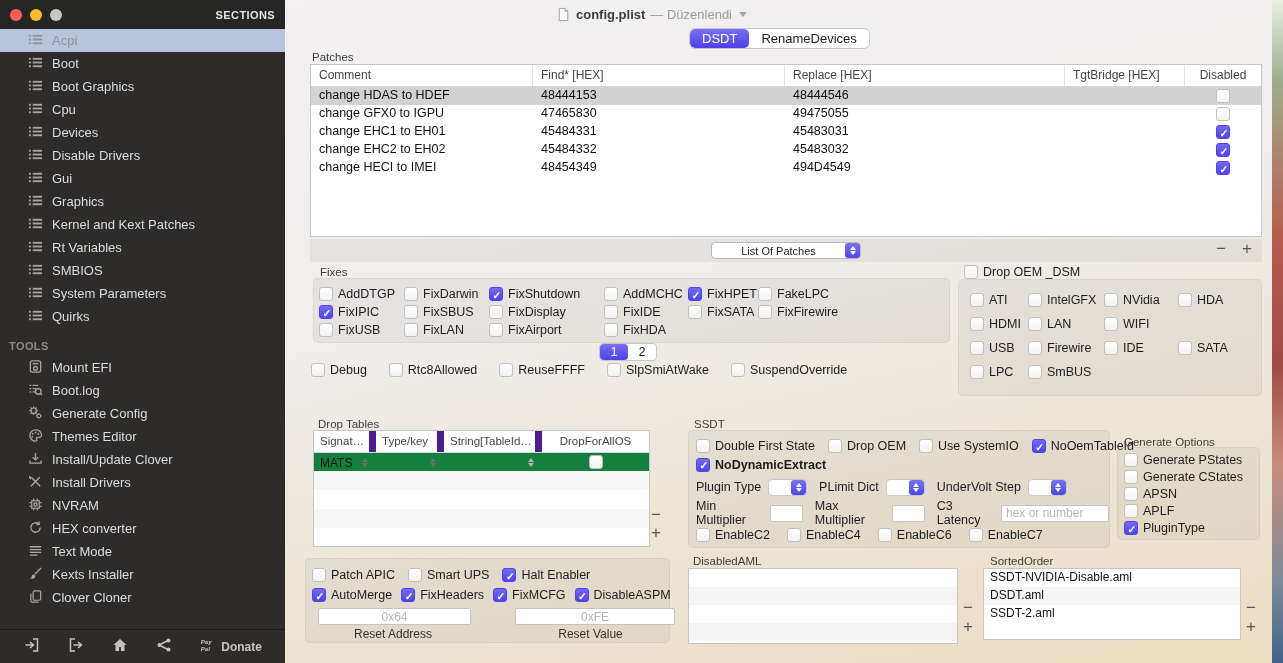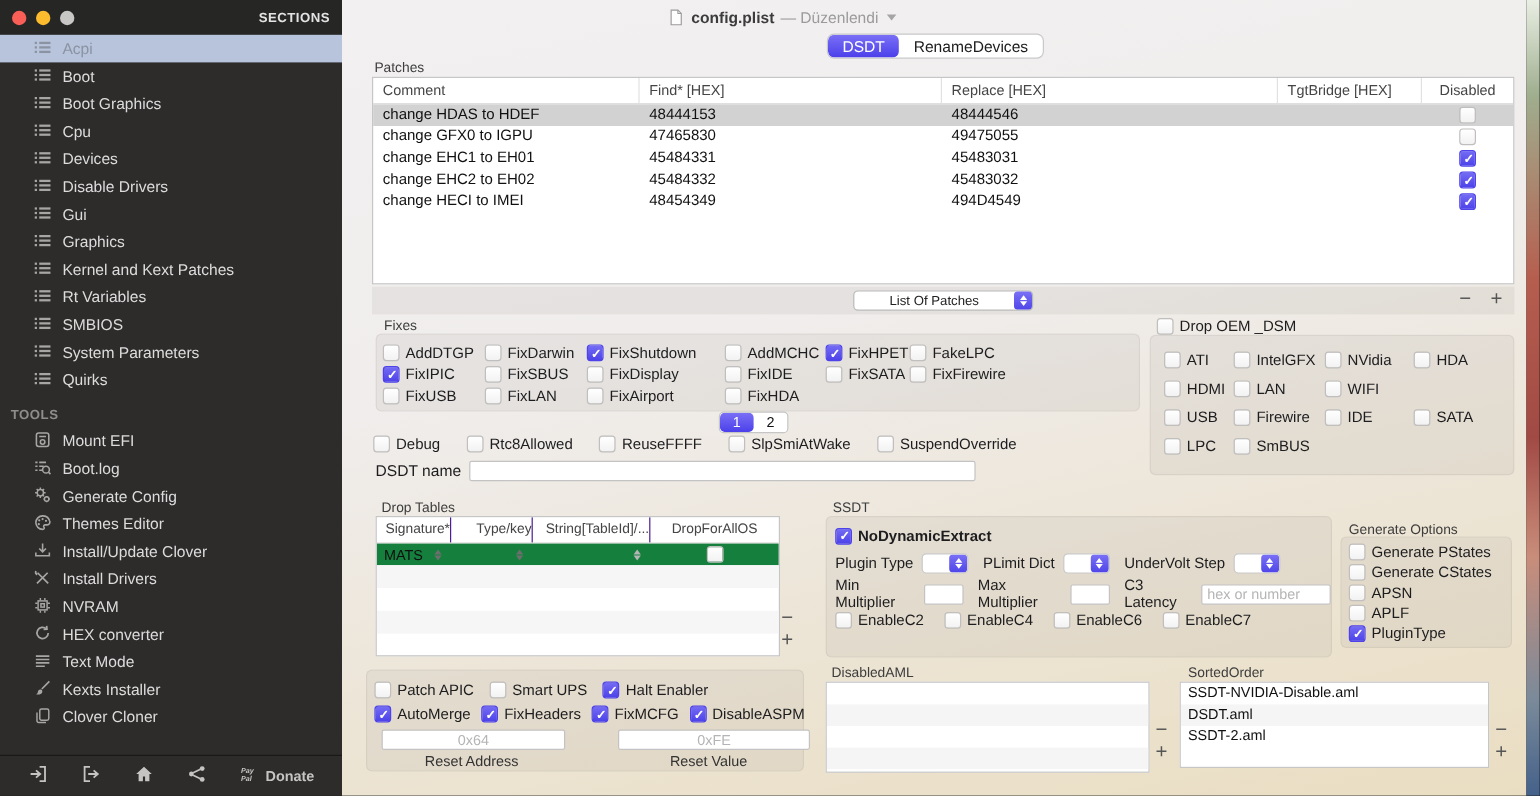--- a/index.html
+++ b/index.html
@@ -98,21 +98,21 @@
 
   .dsdt-row { position:absolute; left:28px; top:384px; display:flex; align-items:center; gap:7px; }
   .dsdt-row input { width:422px; }
 
   .oemrow { display:grid; grid-template-columns:58px 76px 74px 1fr; margin-bottom:10px; }
 
   
   .dtable { position:absolute; left:28px; top:430px; width:337px; height:117px; background:#fff; border:1px solid #c6c6c6; overflow:hidden; }
   .dthead, .dtrow { display:grid; grid-template-columns:62px 68px 98px 1fr; }
   .dthead { height:22px; border-bottom:1px solid #d8d8d8; }
-  .dth { font-size:11.5px; color:#454545; padding:4px 0 0 6px; border-right:1px solid #4c1d95; white-space:nowrap; overflow:hidden; text-overflow:ellipsis;text-align:right; }
+  .dth { font-size:11.5px; color:#454545; padding:4px 0 0 6px; border-right:7px solid #4c1d95; white-space:nowrap; overflow:hidden; text-overflow:ellipsis; }
   .dth:last-child { border-right:none; text-align:center; padding-left:0; }
   .dtrow { height:18px; background:#15803d; }
   .dtc { font-size:12px; color:#101010; padding:1px 2px 0 6px; display:flex; align-items:center; gap:4px; }
   .dtc.cbc { justify-content:center; padding:0; }
   .spin { display:inline-flex; flex-direction:column; gap:1px; margin-left:auto; margin-right:6px; }
   .spin .up { width:0;height:0;border-left:3px solid transparent;border-right:3px solid transparent;border-bottom:4px solid #6e6e6e; }
   .spin .dn { width:0;height:0;border-left:3px solid transparent;border-right:3px solid transparent;border-top:4px solid #6e6e6e; }
   .spin.lite .up { border-bottom-color:#b5b5b5; } .spin.lite .dn { border-top-color:#b5b5b5; }
   .stripe { height:19px; } .stripe:nth-child(odd) { background:#f6f6f6; }
 
@@ -674,24 +674,20 @@
         <label class="cbx">
           <span class="cb"></span>
           <span class="lbl">SlpSmiAtWake</span>
         </label>
         <label class="cbx">
           <span class="cb"></span>
           <span class="lbl">SuspendOverride</span>
         </label>
       </div>
 
-    <div class="dsdt-row">
-      <span class="field-label">DSDT name</span>
-      <input type="text" value="" style="">
-    </div>
 
     <label class="cbx" style="position:absolute; left:679px; top:265px;">
       <span class="cb"></span>
       <span class="lbl">Drop OEM _DSM</span>
     </label>
     <div class="panel" style="left:673px; top:279px; width:304px; height:117px; padding:13px 0 0 11px;">
       <div class="oemrow">
           <label class="cbx">
             <span class="cb"></span>
             <span class="lbl">ATI</span>
@@ -794,20 +790,39 @@
       <div class="stripe"></div>
         <div class="stripe"></div>
       <div class="stripe"></div>
         <div class="stripe"></div>
     </div>
     <span class="mp" style="left:366px; top:505px;">−</span>
     <span class="mp" style="left:366px; top:523px;">+</span>
 
     <span class="grp-label" style="left:409px; top:418px;">SSDT</span>
     <div class="panel" style="left:403px; top:430px; width:422px; height:118px; padding:6px 0 0 7px;">
+      <div class="ssdt-r" style="gap:13px; height:18px;">
+
+      <label class="cbx">
+            <span class="cb"></span>
+            <span class="lbl">Double First State</span>
+          </label>
+          <label class="cbx">
+            <span class="cb"></span>
+            <span class="lbl">Drop OEM</span>
+          </label>
+          <label class="cbx">
+            <span class="cb"></span>
+            <span class="lbl">Use SystemIO</span>
+          </label>
+          <label class="cbx">
+            <span class="cb on"></span>
+            <span class="lbl">NoOemTableId</span>
+          </label>
+        </div>
       <div class="ssdt-r" style="height:19px;font-weight:bold;">
 
       <label class="cbx">
             <span class="cb on"></span>
             <span class="lbl">NoDynamicExtract</span>
           </label>
         </div>
       <div class="ssdt-r" style="height:26px; gap:7px;">
         <span class="lbl field-label" style="font-size:12.5px;">Plugin Type</span>
         <span class="combo">

